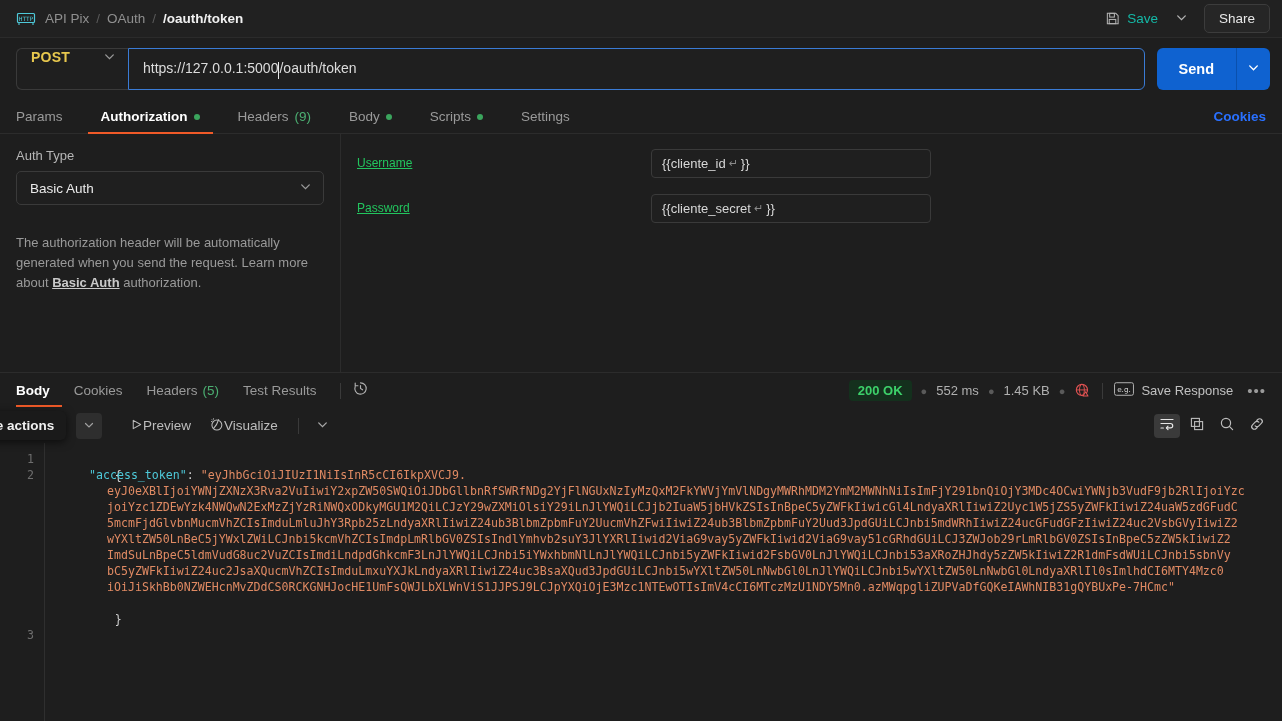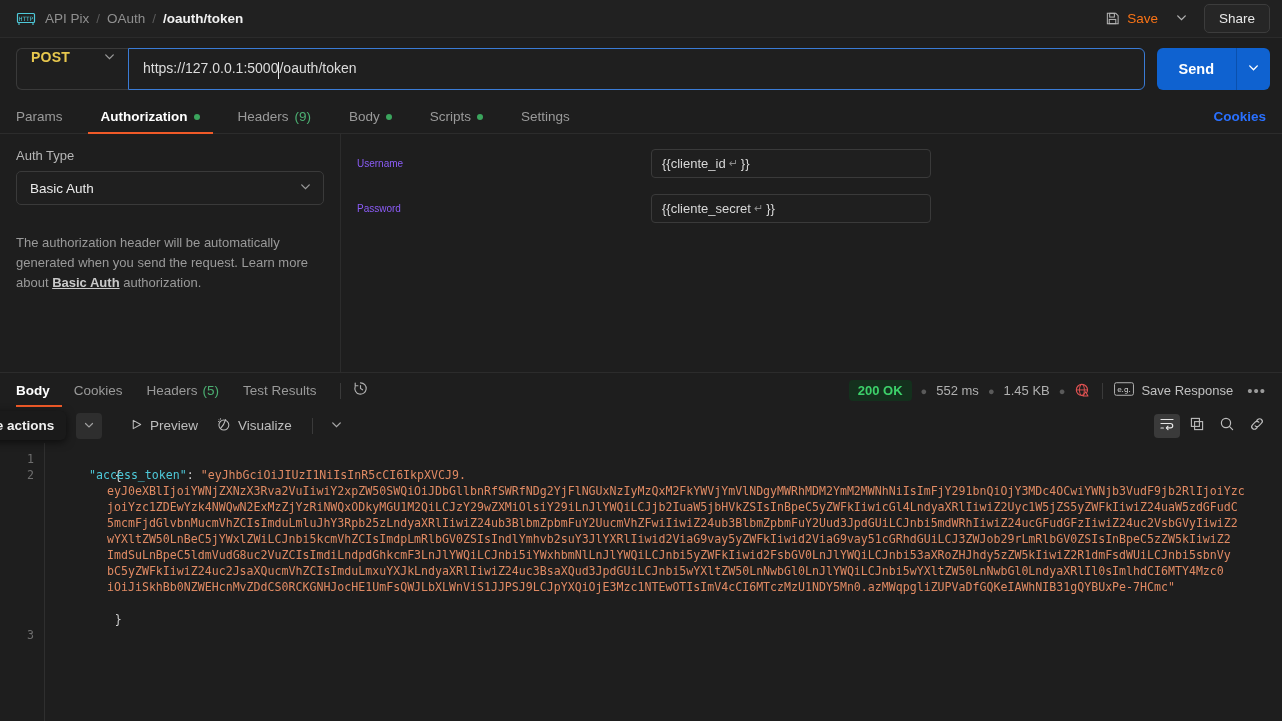--- a/index.html
+++ b/index.html
@@ -24,21 +24,21 @@
     width: 20px; height: 16px; position: relative; display: inline-block;
     margin-right: 2px;
   }
   .http-icon svg { display:block; }
   .crumb { color: #8f8f8f; }
   .crumb-sep { color: #5a5a5a; }
   .crumb-active { color: #f1f1f1; font-weight: bold; }
   .topbar-right { margin-left: auto; display: flex; align-items: center; gap: 0px; }
   .save-btn {
     display: flex; align-items: center; gap: 7px;
-    font-size: 13.5px; color: #f97316; padding: 5px 9px; border-radius: 4px;
+    font-size: 13.5px; color: #14b8a6; padding: 5px 9px; border-radius: 4px;
   }
   .icon-sm { width: 15px; height: 15px; display: block; }
   .chev-btn { padding: 5px 8px; border-radius: 4px; display:flex; align-items:center;}
   .share-btn {
     margin-left: 8px; font-size: 13.5px; color: #e8e8e8;
     border: 1px solid #3c3c3c; border-radius: 5px; padding: 6px 14px; background: #262626;
   }
 
   
   .urlrow { display: flex; align-items: center; padding: 10px 12px 10px 16px; gap: 0; flex: 0 0 auto; }
@@ -97,21 +97,21 @@
   .auth-label { font-size: 13px; color: #b6b6b6; margin-bottom: 8px; }
   .select-box {
     height: 34px; border: 1px solid #3a3a3a; border-radius: 5px; background: #1f1f1f;
     display: flex; align-items: center; justify-content: space-between; padding: 0 11px 0 13px;
     font-size: 13.5px; color: #eaeaea;
   }
   .helptext { margin-top: 28px; font-size: 13px; line-height: 20px; color: #9a9a9a; max-width: 292px; }
   .helptext a { color: #c9c9c9; text-decoration: underline; font-weight: bold; }
   .auth-right { flex: 1; padding: 14px 0 0 16px; }
   .field-row { display: flex; align-items: center; height: 30px; margin-bottom: 15px; }
-  .field-label { font-size: 10px; color: #8b5cf6; width: 294px; }
+  .field-label { font-size: 12px; color: #22c55e; width: 294px; text-decoration: underline; }
   .field-input {
     width: 280px; height: 29px; border: 1px solid #3a3a3a; border-radius: 4px;
     background: #1f1f1f; display: flex; align-items: center; padding: 0 10px;
     font-size: 13px; color: #d8d8d8;
   }
   .ret-arrow { color: #8a8a8a; font-size: 11px; margin: 0 3px; }
 
   
   .resp-sep { height: 1px; background: #2c2c2c; }
   .resptabs {
@@ -135,21 +135,21 @@
   }
   .meta-dot { color: #5a5a5a; margin: 0 9px; font-size: 11px; }
   .save-resp { display: flex; align-items: center; gap: 7px; font-size: 13px; color: #c0c0c0; }
   .dots-btn { margin-left: 14px; color: #9a9a9a; font-size: 15px; letter-spacing: 1px; }
 
   
   .bodybar {
     height: 34px; display: flex; align-items: center; padding: 0 12px 0 8px; flex: 0 0 34px;
     position: relative;
   }
-  .bb-item { display: flex; align-items: center; gap: 7px; font-size: 13.5px; color: #bdbdbd; padding: 4px 9px; border-radius: 4px; }
+  .bb-item { display: flex; align-items: center; font-size: 13.5px; color: #bdbdbd; padding: 4px 9px; border-radius: 4px; }
   .bb-right { margin-left: auto; display: flex; align-items: center; gap: 4px; }
   .icon-btn { width: 26px; height: 24px; display: flex; align-items: center; justify-content: center; border-radius: 4px; }
   .icon-btn.active { background: #3a3a3a; }
   .tooltip {
     position: absolute; left: -56px; top: 2px;
     background: #1a1a1a; color: #f0f0f0; font-size: 13.5px; font-weight: bold;
     padding: 7px 12px; border-radius: 5px; white-space: nowrap;
     box-shadow: 0 2px 8px rgba(0,0,0,.6); z-index: 20;
   }
   .chev-ghost {

